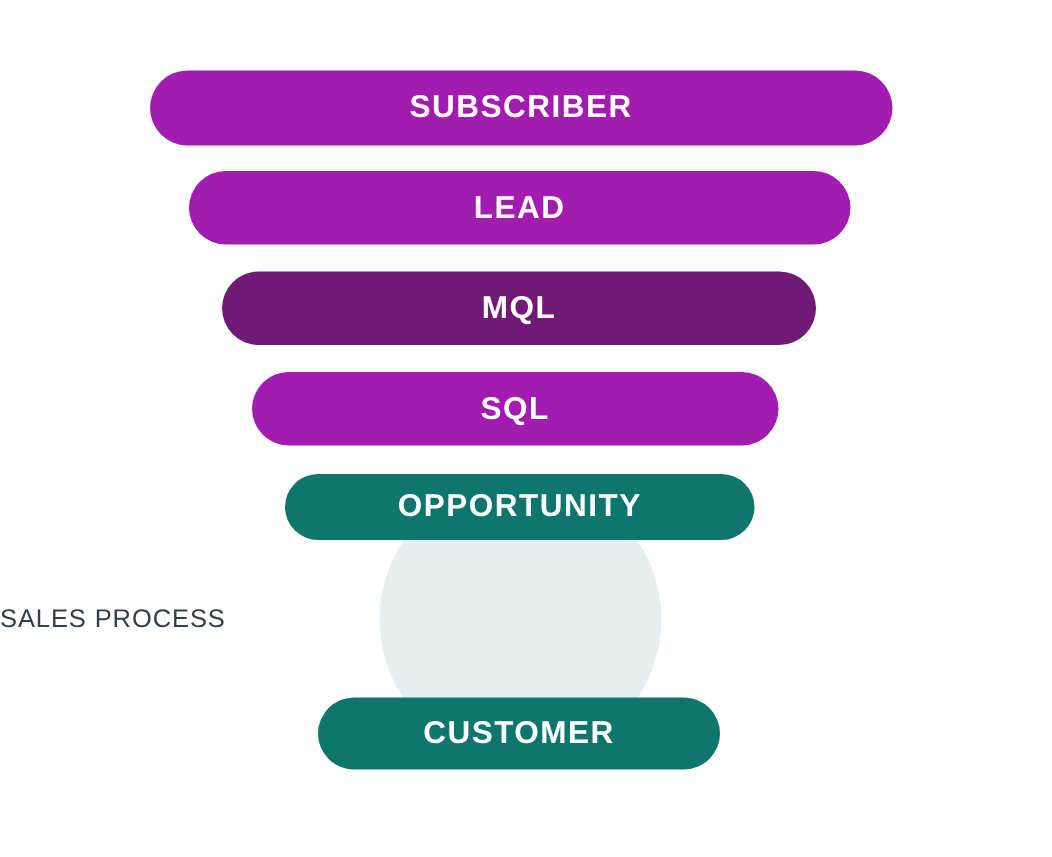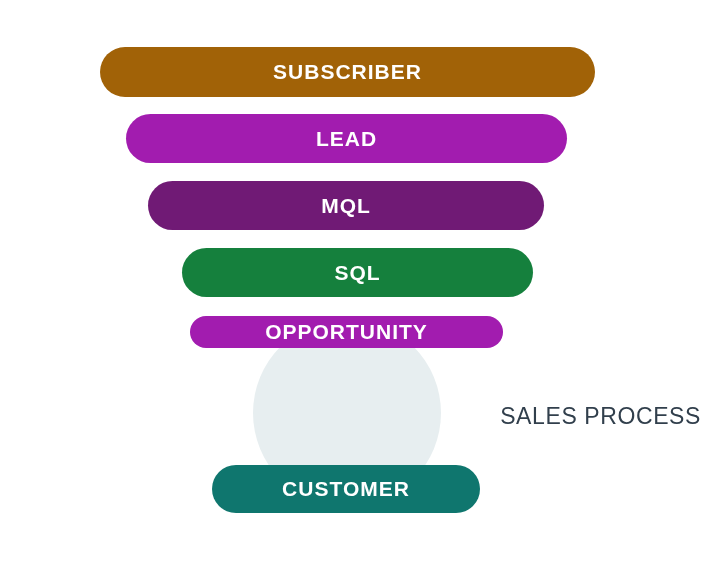--- a/index.html
+++ b/index.html
@@ -17,23 +17,23 @@
   }
   .process-circle {
     position: absolute;
     border-radius: 50%;
     z-index: 1;
   }
   .process-label {
     position: absolute;
     left: 0;
     right: 0;
-    text-align: right;
+    text-align: left;
     z-index: 2;
-    font-size: 23px;
+    font-size: 17px;
     font-weight: 400;
     letter-spacing: 0.6px;
   }
   .stage {
     position: absolute;
     z-index: 3;
     border-radius: 26px;
     display: flex;
     align-items: center;
     justify-content: center;
@@ -46,32 +46,32 @@
     text-transform: uppercase;
   }
 </style>
 </head>
 <body>
 
 <div class="canvas">
   <div class="process-circle" id="process-circle" style="left: 253px; top: 319px; width: 188px; height: 188px; background: rgb(231, 238, 240);"></div>
   <div class="process-label" id="process-label" style="top: 403px; color: rgb(49, 63, 76);">SALES PROCESS</div>
   <div id="stages">
-      <div class="stage" style="left: 100px; top: 47px; width: 495px; height: 50px; background: #a16207;">
+      <div class="stage" style="left: 100px; top: 47px; width: 495px; height: 50px; background: #a21caf;">
         <span style="color: rgb(255, 255, 255);">SUBSCRIBER</span>
       </div>
       <div class="stage" style="left: 126px; top: 114px; width: 441px; height: 49px; background: #a21caf;">
         <span style="color: rgb(255, 255, 255);">LEAD</span>
       </div>
       <div class="stage" style="left: 148px; top: 181px; width: 396px; height: 49px; background: #701a75;">
         <span style="color: rgb(255, 255, 255);">MQL</span>
       </div>
-      <div class="stage" style="left: 182px; top: 248px; width: 351px; height: 49px; background: #15803d;">
+      <div class="stage" style="left: 168px; top: 248px; width: 351px; height: 49px; background: #a21caf;">
         <span style="color: rgb(255, 255, 255);">SQL</span>
       </div>
-      <div class="stage" style="left: 190px; top: 316px; width: 313px; height: 32px; background: #a21caf;">
+      <div class="stage" style="left: 190px; top: 316px; width: 313px; height: 44px; background: #0f766e;">
         <span style="color: rgb(255, 255, 255);">OPPORTUNITY</span>
       </div>
       <div class="stage" style="left: 212px; top: 465px; width: 268px; height: 48px; background: #0f766e;">
         <span style="color: rgb(255, 255, 255);">CUSTOMER</span>
       </div>
     </div>
 </div>
 
 </body></html>

